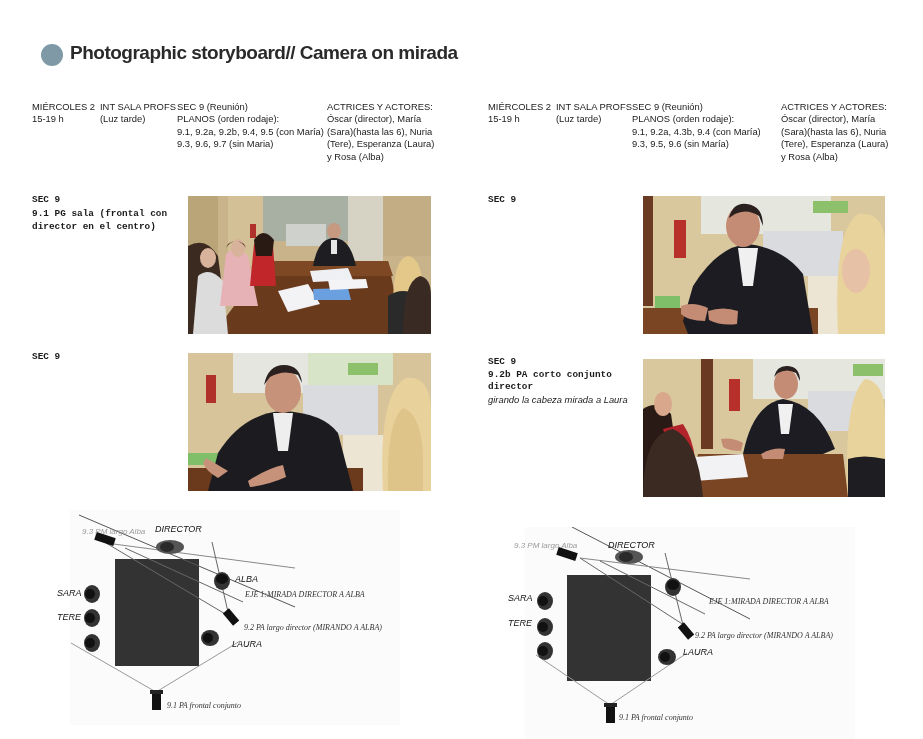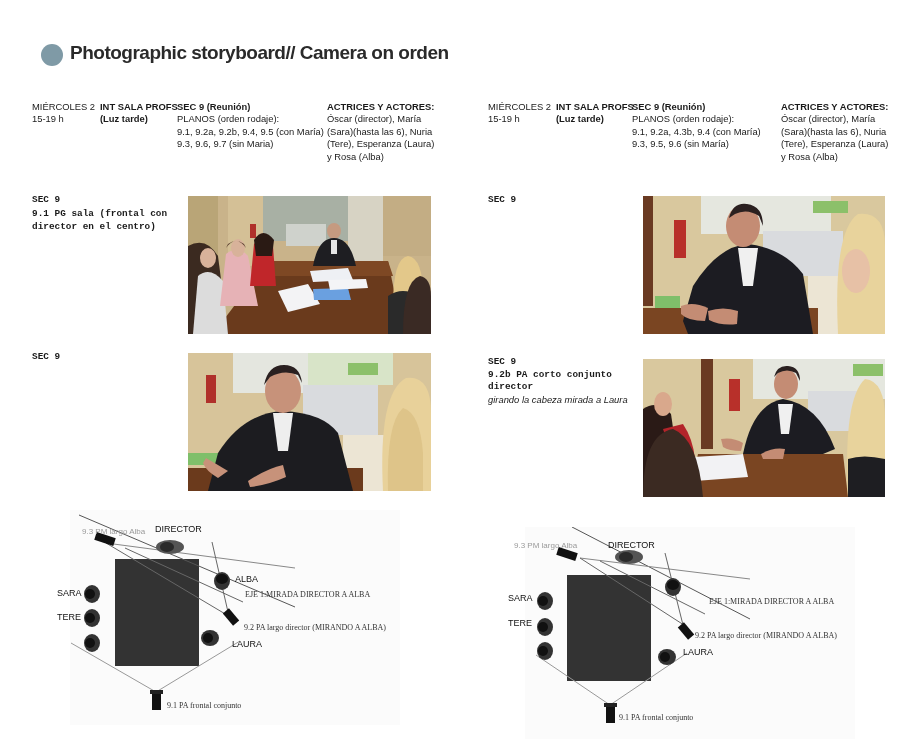--- a/index.html
+++ b/index.html
@@ -1,37 +1,37 @@
 <!DOCTYPE html>
 <html><head>
 <meta charset="utf-8">
 <style>
   html,body{margin:0;padding:0;background:#ffffff;}
   body{width:923px;height:739px;position:relative;overflow:hidden;font-family:"Liberation Sans","DejaVu Sans",sans-serif;color:#1a1a1a;}
   .abs{position:absolute;}
   .title-dot{left:41px;top:44px;width:22px;height:22px;border-radius:50%;background:#7f9aa6;}
   .title{left:70px;top:42px;font-size:19px;font-weight:bold;letter-spacing:-0.5px;color:#2a2a2a;white-space:nowrap;}
   .hdr{font-size:9.4px;line-height:12.4px;color:#1a1a1a;}
-  .hdr .b{font-weight:bold;}
+  .hdr .b{font-weight:normal;}
   .hdr div{white-space:nowrap;}
   .cap{font-size:9.4px;line-height:12.6px;}
   .cap .b{font-weight:bold;font-family:Liberation Mono, monospace;}
   .cap .i{font-style:italic;}
   .photo{overflow:hidden;background:#b8a279;}
   .diagram{background:#fbfbfb;}
-  .dlabel{font-size:9px;white-space:nowrap;}
+  .dlabel{font-size:9px;white-space:nowrap;font-style:italic;}
   .dlabel.sans{font-family:"Liberation Sans",sans-serif;color:#111;}
   .dlabel.serif{font-family:"Liberation Serif",serif;font-size:8px;color:#333;}
   .dlabel.grey{color:#9a9a9a;font-size:8px;}
 </style>
 </head>
 <body>
 
 <div class="abs title-dot"></div>
-<div class="abs title">Photographic storyboard// Camera on orden</div>
+<div class="abs title">Photographic storyboard// Camera on mirada</div>
 
 <div class="abs hdr" style="left:32px;top:101px;">
   <div>MIÉRCOLES 2</div>
   <div>15-19 h</div>
 </div>
 <div class="abs hdr" style="left:100px;top:101px;">
   <div class="b">INT SALA PROFS</div>
   <div class="b">(Luz tarde)</div>
 </div>
 <div class="abs hdr" style="left:177px;top:101px;">

